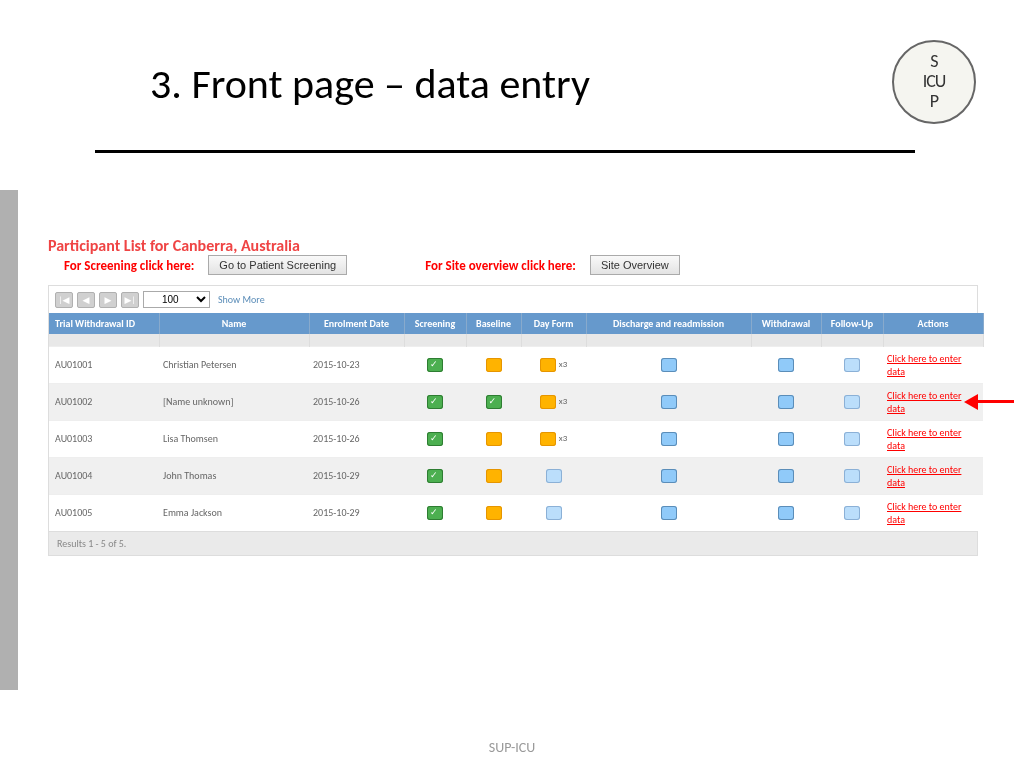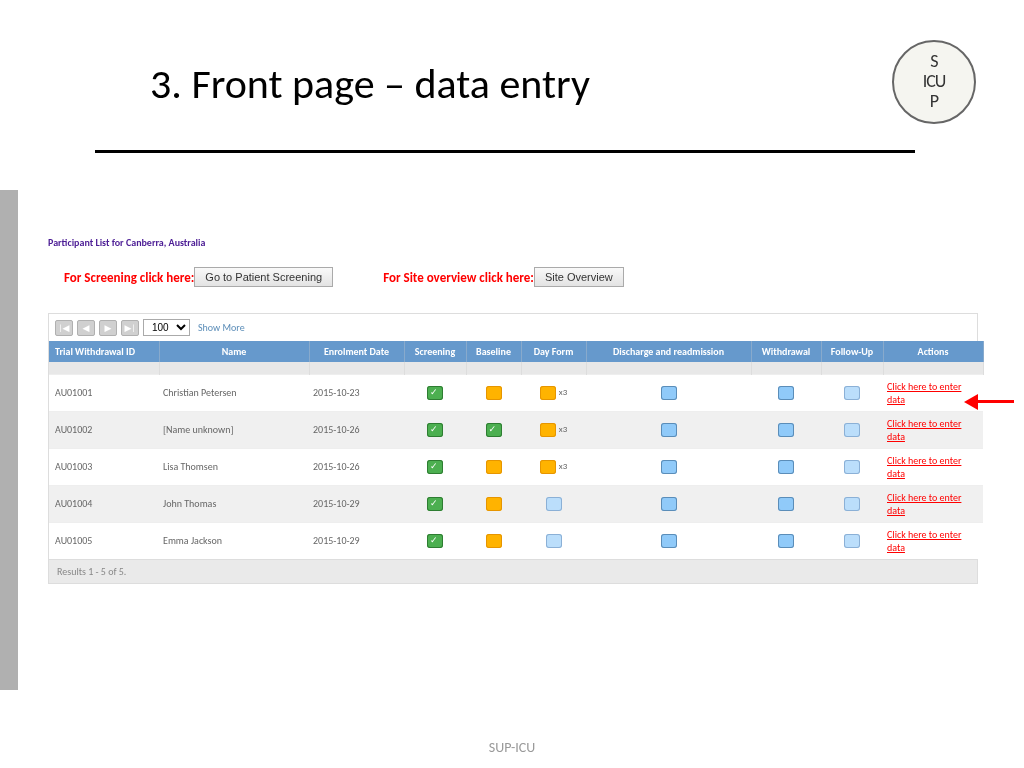--- a/index.html
+++ b/index.html
@@ -6,29 +6,29 @@
   body { font-family: Calibri, Arial, sans-serif; background: #fff; width: 1024px; height: 768px; position: relative; }
   .slide { width: 1024px; height: 768px; position: relative; padding: 0; }
   .side-bar { position: absolute; left: 0; top: 190px; width: 18px; height: 500px; background: #b0b0b0; }
   .title-row { position: absolute; top: 58px; left: 150px; width: 780px; display:flex; align-items:center; }
   .title-text { font-size: 42px; font-weight: 400; color: #000; }
   .logo { position:absolute; top:40px; right:48px; width:84px; height:84px; border-radius:50%; border:2px solid #666; background:#f5f5f0; display:flex; align-items:center; justify-content:center; overflow:hidden; }
   .logo-inner { font-size:10px; color:#666; text-align:center; line-height:1.1; position:relative; width:100%; height:100%; }
   .logo-center { position:absolute; top:50%; left:50%; transform:translate(-50%,-50%); font-size:18px; font-weight:400; color:#333; letter-spacing:-1px;}
   .hr { position:absolute; top:150px; left:95px; width:820px; border-top:3px solid #000; }
   .content { position:absolute; top:236px; left:48px; width:930px; font-size:11px; }
-  .list-title { color:#4c1d95; font-weight:bold; font-size:10px; margin-bottom:18px; }
-  .btn-row { display:flex; align-items:center; gap:0; margin-bottom:26px; padding-left:16px;}
+  .list-title { color:#ef4444; font-weight:bold; font-size:16px; }
+  .btn-row { display:flex; align-items:center; gap:14px; margin-bottom:10px; padding-left:16px;}
   .red-label { color:#f00; font-weight:bold; font-size:13px; }
   .gap { width:50px; }
   .grey-btn { background:linear-gradient(#f9f9f9,#e3e3e3); border:1px solid #aaa; padding:3px 10px; font-size:11px; color:#333; cursor:pointer; }
   .table-wrap { border:1px solid #ddd; }
   .pager-row { padding:5px 6px; display:flex; align-items:center; gap:4px; background:#fff; }
   .pager-btn { width:18px; height:16px; background:#d0d0d0; border:1px solid #b0b0b0; border-radius:2px; color:#fff; font-size:9px; display:flex; align-items:center; justify-content:center; cursor:pointer;}
-  .pager-sel { border:1px solid #aaa; font-size:10px; padding:1px 4px; background:#fff; }
+  .pager-sel { border:1px solid #aaa; font-size:10px; padding:1px 14px; background:#fff; }
   .show-more { color:#5b8db8; font-size:10px; cursor:pointer; margin-left:4px;}
   table { border-collapse:collapse; width:100%; table-layout:fixed; }
   th { background:#6699cc; color:#fff; font-weight:bold; font-size:10px; padding:4px 3px; text-align:center; border-right:1px solid #88aacc; white-space:nowrap; overflow:hidden;}
   th:first-child { text-align:left; padding-left:6px;}
   .filter-row td { background:#e8e8e8; height:12px; border-right:1px solid #ddd; }
   tbody tr td { font-size:10px; color:#666; padding:5px 4px; border-top:1px solid #eee; vertical-align:middle;}
   tbody tr:nth-child(even) td { background:#f0f0f0; }
   tbody tr:nth-child(odd) td { background:#fff; }
   .col-id { width:110px; padding-left:6px;margin-left:32px;}
   .col-name { width:150px; }

